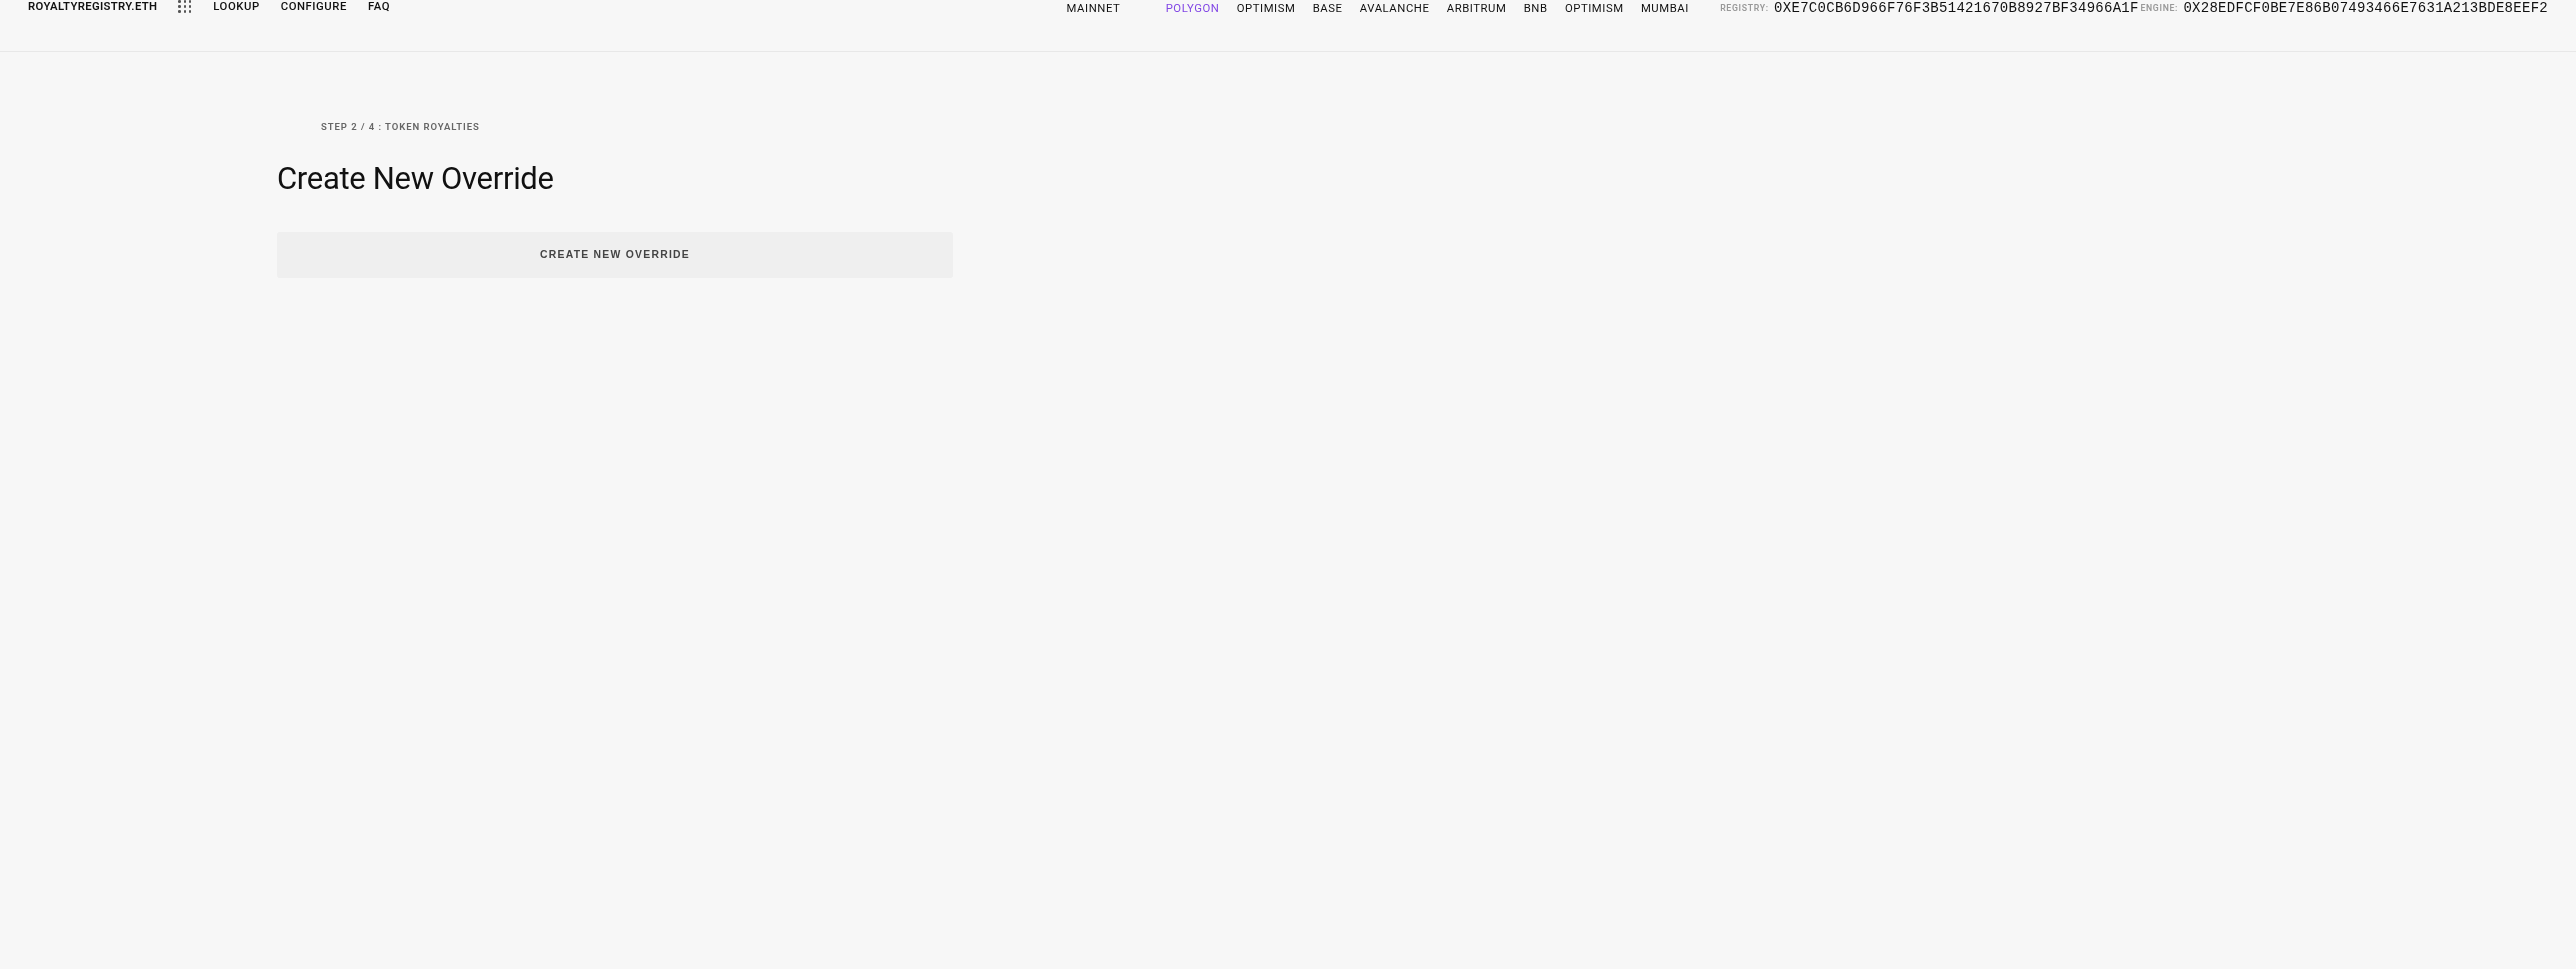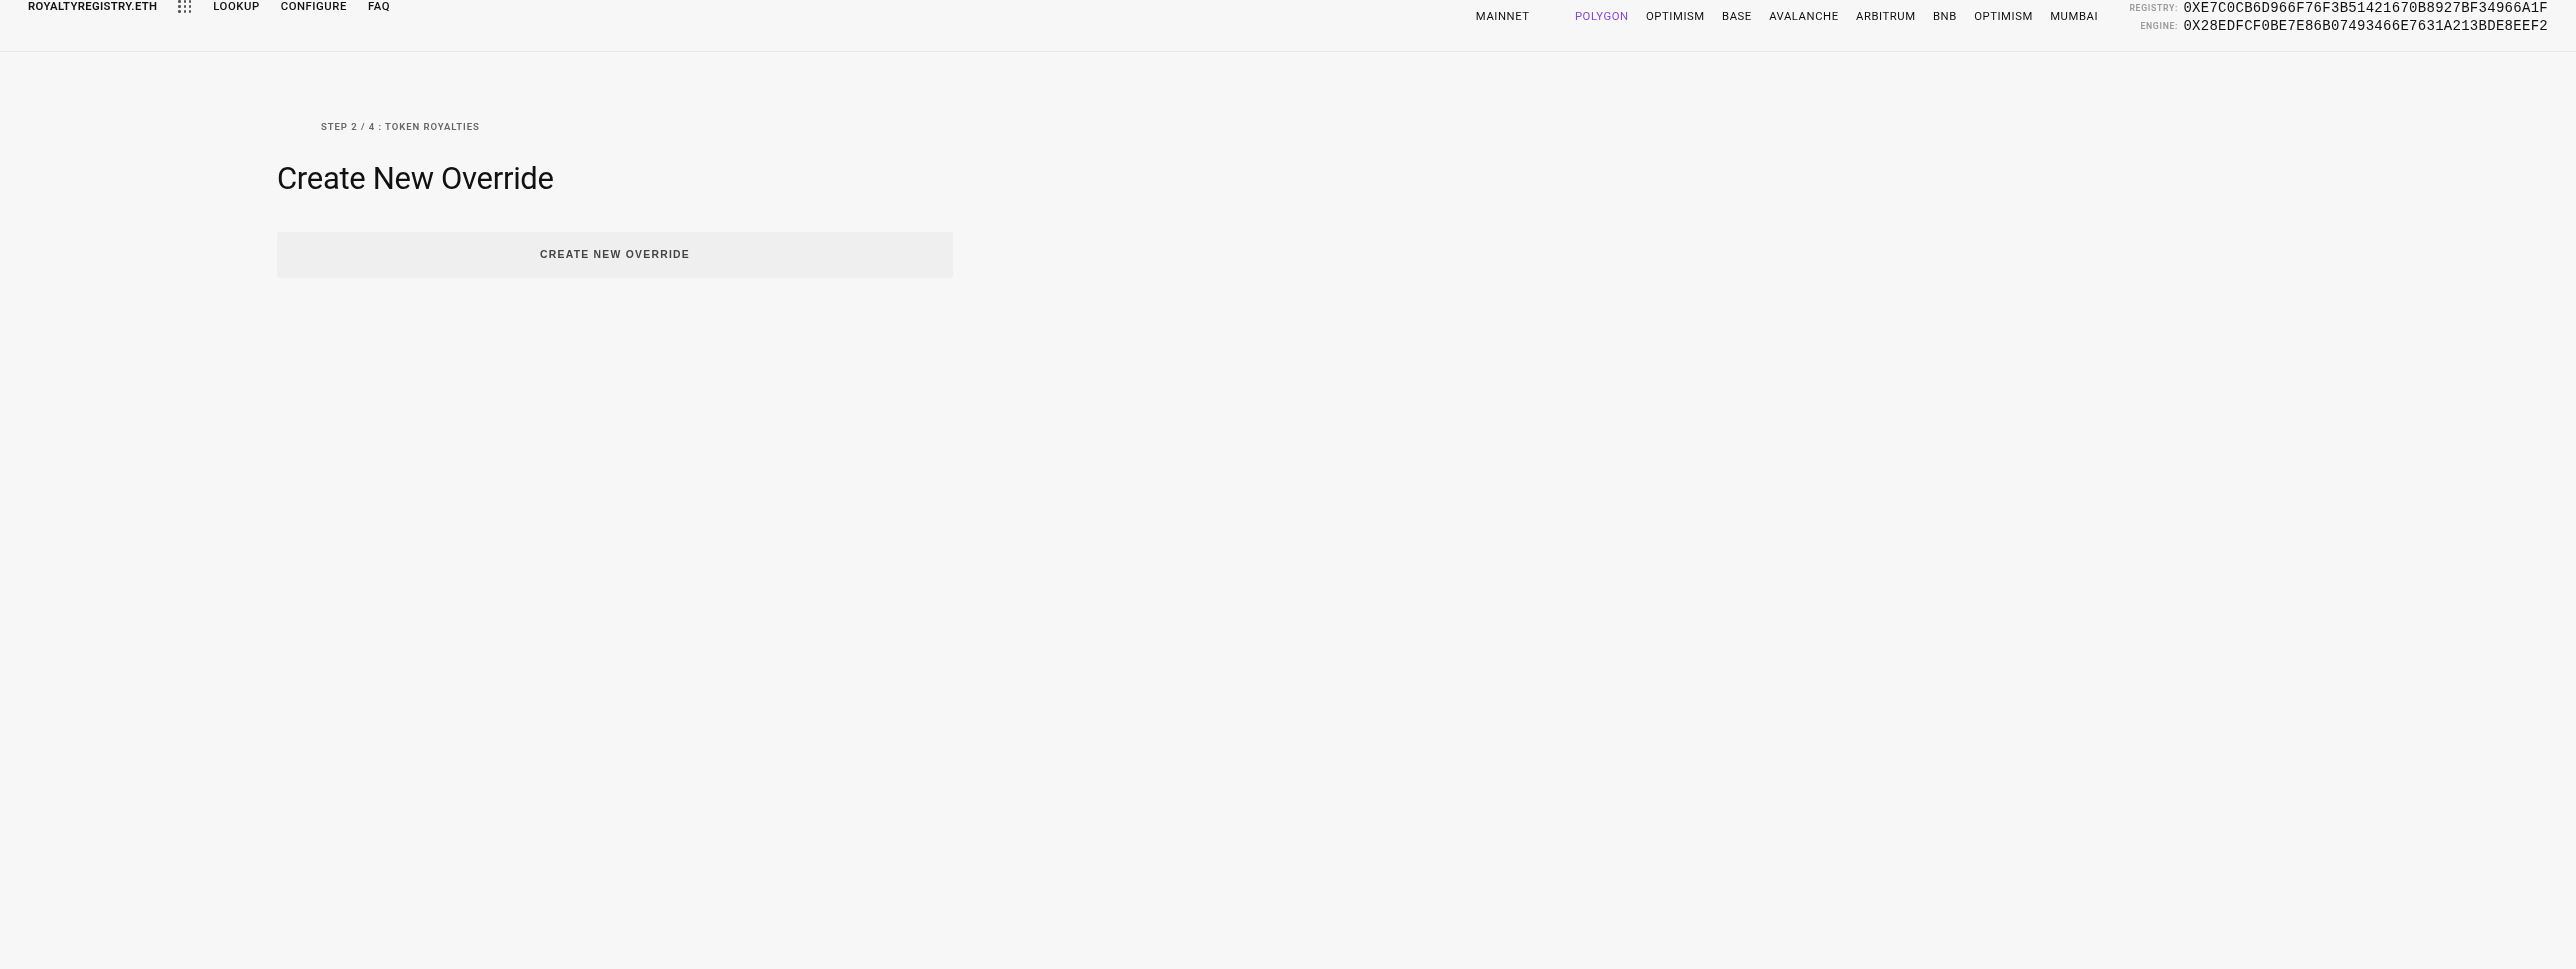--- a/index.html
+++ b/index.html
@@ -86,21 +86,21 @@
       cursor: pointer;
     }
 
     .network-link.active {
       color: #8247e5;
       margin-left: 28px;
     }
 
     .registry-info {
       display: flex;
-      flex-direction: column;
+      flex-direction: row;
       align-items: flex-end;
       gap: 1.7px;
       margin-left: 14px;
     }
 
     .registry-row {
       display: flex;
       align-items: center;
       gap: 5.2px;
     }

